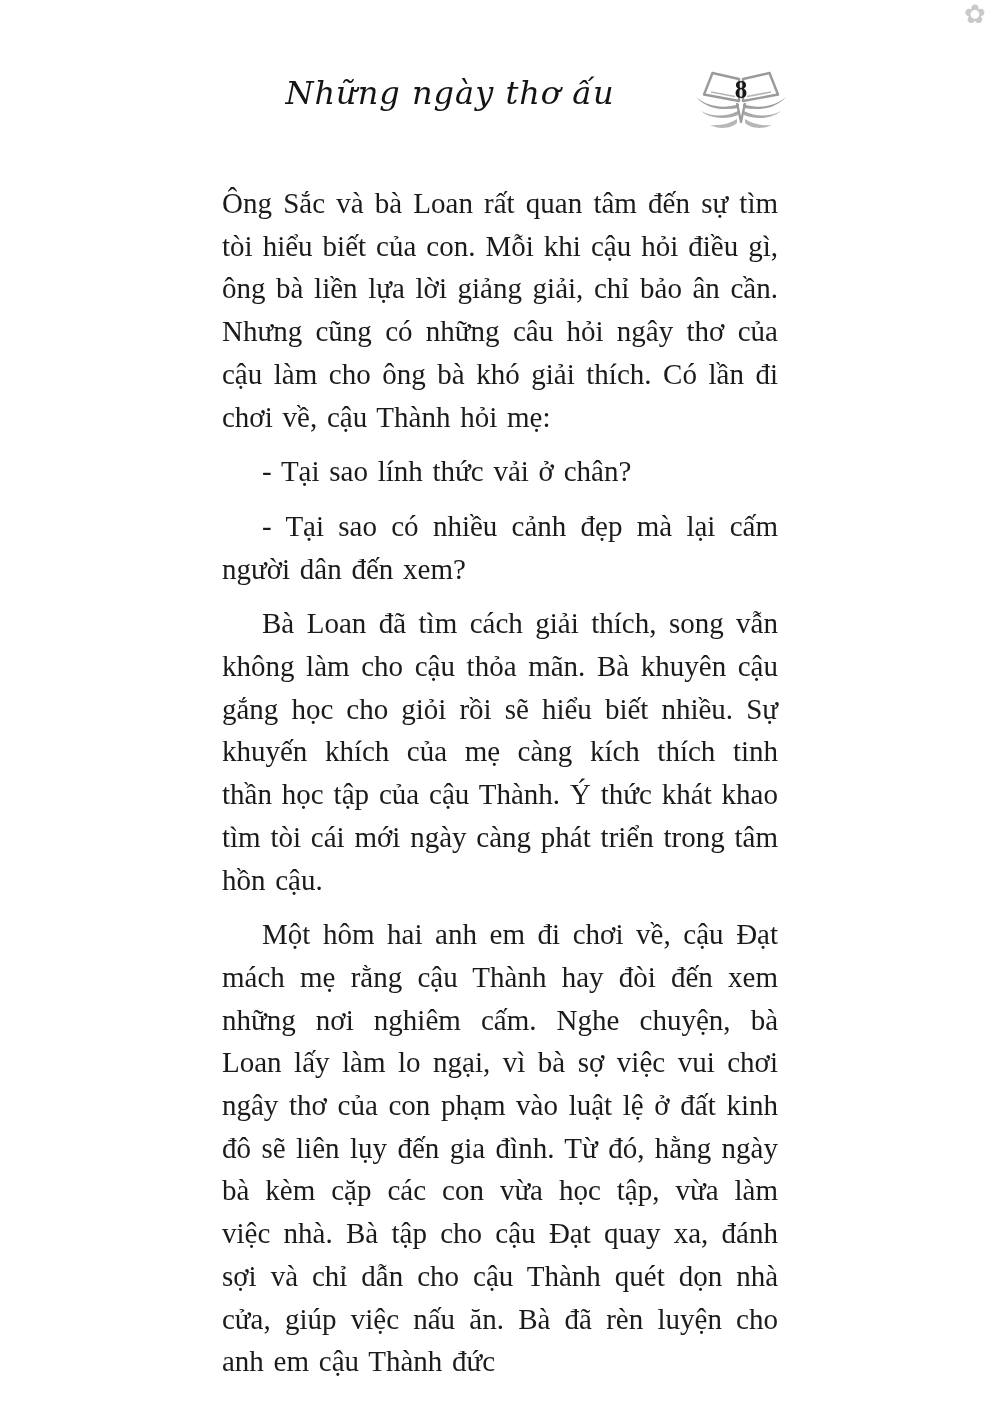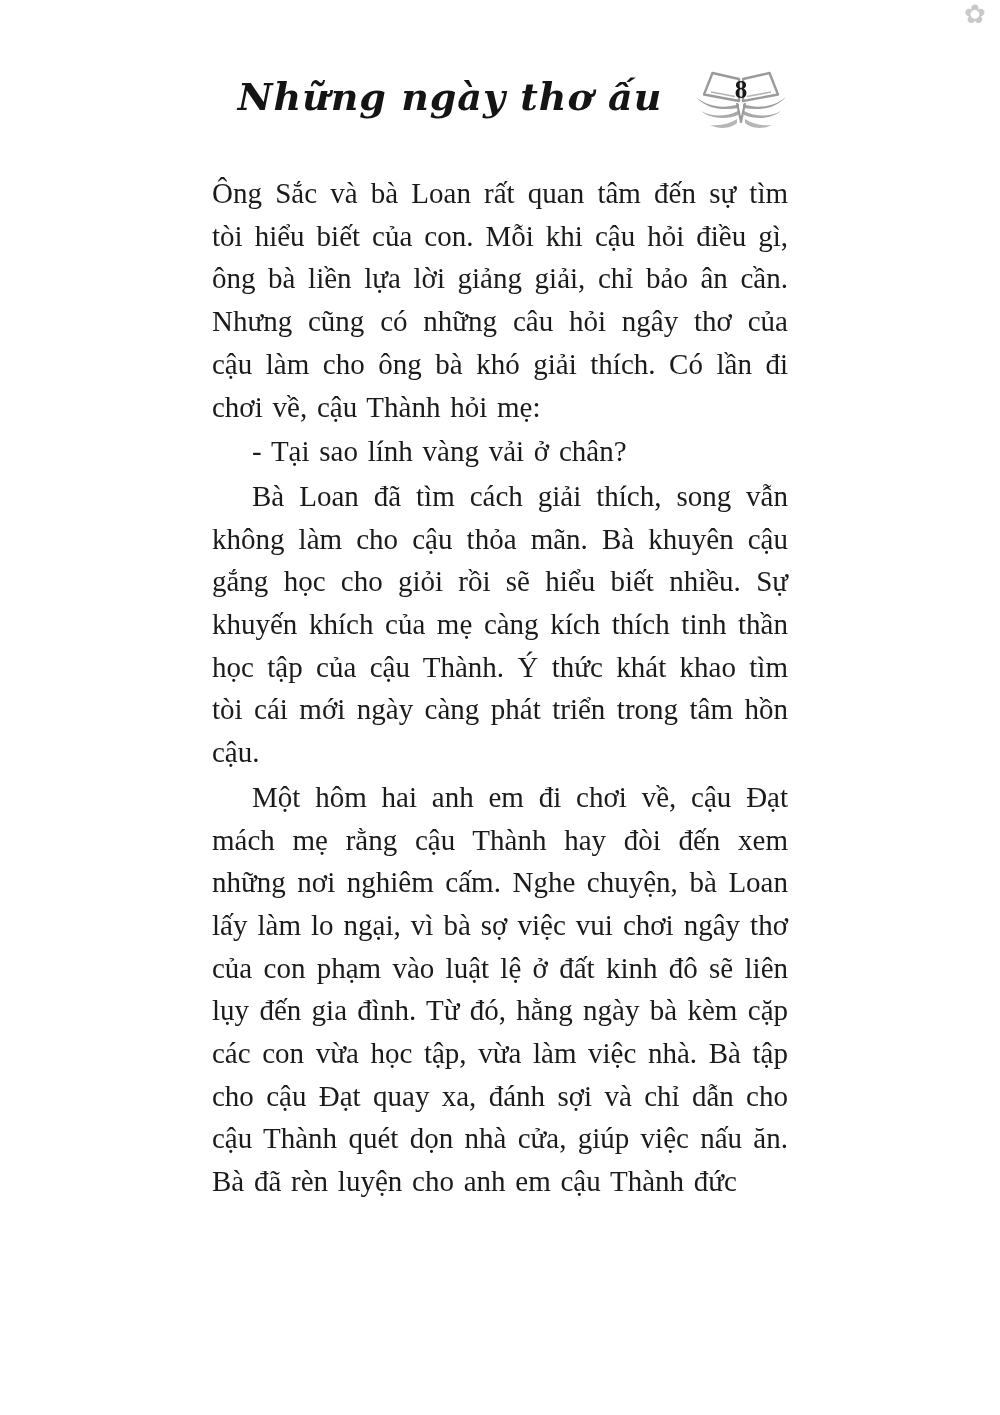--- a/index.html
+++ b/index.html
@@ -29,22 +29,22 @@
 
   
   .running-header-title {
     position: absolute;
     left: 150px;
     top: 74px;
     width: 600px;
     text-align: center;
     font-family: "DejaVu Serif", serif;
     font-style: italic;
-    font-weight: 700;
-    font-size: 38px;
+    font-weight: 400;
+    font-size: 32px;
     letter-spacing: 1px;
     color: #141414;
     white-space: nowrap;
   }
 
   
   .page-badge {
     position: absolute;
     left: 692px;
     top: 70px;
@@ -74,21 +74,21 @@
     left: 210px;
     top: 170px;
     width: 580px;
     font-size: 29px;
     line-height: 42.7px;
     color: #1b1b1b;
     text-align: justify;
     word-spacing: 2.5px;
   }
   .page-text p.para {
-    margin: 2px;
+    margin: 12px;
     padding: 0;
   }
   .page-text p.para.indent {
     text-indent: 40px;
   }
 </style>
 </head>
 <body>
 
 <div class="page">
@@ -113,18 +113,19 @@
       <path d="M52 41 C64 47 78 47 89 41 C78 50 62 49 52 45 Z" fill="#a9a9a9"></path>
       <path d="M53 49 C61 54 70 56 80 55 C70 60 58 58 53 53 Z" fill="#b6b6b6"></path>
 
       <path d="M45 33 L49 52 L53 33" fill="none" stroke="#9a9a9a" stroke-width="2.2" stroke-linejoin="round"></path>
     </svg>
     <div class="num">8</div>
   </div>
 
   <div class="page-text">
       <p class="para">Ông Sắc và bà Loan rất quan tâm đến sự tìm tòi hiểu biết của con. Mỗi khi cậu hỏi điều gì, ông bà liền lựa lời giảng giải, chỉ bảo ân cần. Nhưng cũng có những câu hỏi ngây thơ của cậu làm cho ông bà khó giải thích. Có lần đi chơi về, cậu Thành hỏi mẹ:</p>
-      <p class="para indent">- Tại sao lính vàng vải ở chân?</p>
+      <p class="para indent">- Tại sao lính thức vải ở chân?</p>
+      <p class="para indent">- Tại sao có nhiều cảnh đẹp mà lại cấm người dân đến xem?</p>
       <p class="para indent">Bà Loan đã tìm cách giải thích, song vẫn không làm cho cậu thỏa mãn. Bà khuyên cậu gắng học cho giỏi rồi sẽ hiểu biết nhiều. Sự khuyến khích của mẹ càng kích thích tinh thần học tập của cậu Thành. Ý thức khát khao tìm tòi cái mới ngày càng phát triển trong tâm hồn cậu.</p>
       <p class="para indent">Một hôm hai anh em đi chơi về, cậu Đạt mách mẹ rằng cậu Thành hay đòi đến xem những nơi nghiêm cấm. Nghe chuyện, bà Loan lấy làm lo ngại, vì bà sợ việc vui chơi ngây thơ của con phạm vào luật lệ ở đất kinh đô sẽ liên lụy đến gia đình. Từ đó, hằng ngày bà kèm cặp các con vừa học tập, vừa làm việc nhà. Bà tập cho cậu Đạt quay xa, đánh sợi và chỉ dẫn cho cậu Thành quét dọn nhà cửa, giúp việc nấu ăn. Bà đã rèn luyện cho anh em cậu Thành đức</p>
     </div>
 
 </div>
 
 </body></html>

